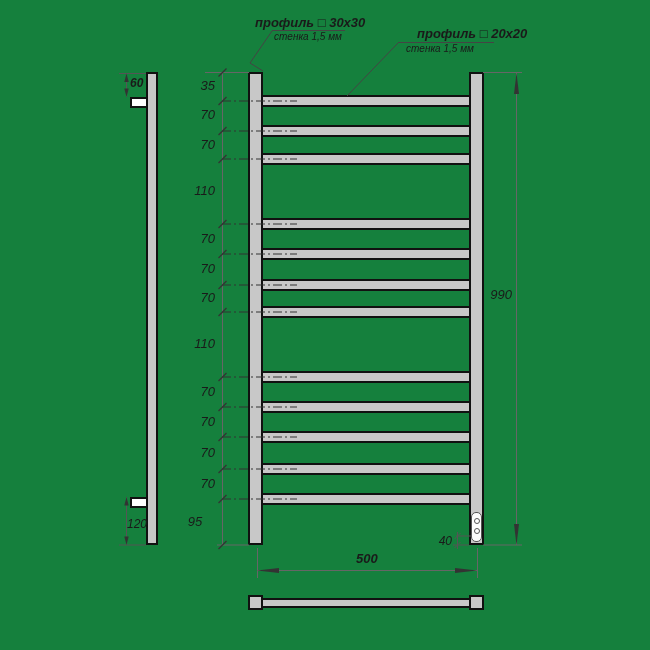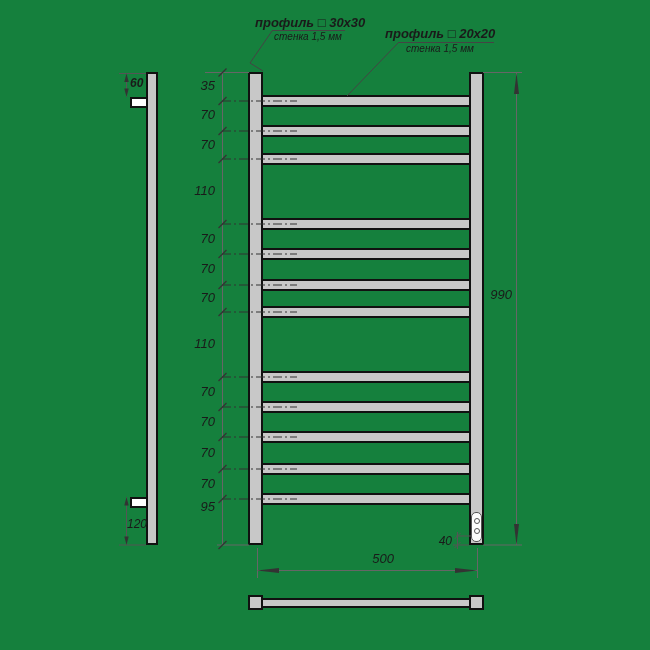--- a/index.html
+++ b/index.html
@@ -142,36 +142,36 @@
     <g stroke="#444" stroke-width="1" fill="none">
       <line x1="272" y1="30.5" x2="345" y2="30.5"></line>
       <polyline points="272,31 250,63 263,71"></polyline>
       <line x1="398" y1="42.5" x2="494" y2="42.5"></line>
       <line x1="398" y1="43" x2="347" y2="96"></line>
     </g>
   </svg>
 
   <div class="callout-title" style="left:255px;top:15px;">профиль □ 30x30</div>
   <div class="callout-sub" style="left:274px;top:31px;">стенка 1,5 мм</div>
-  <div class="callout-title" style="left:385px;top:26px;">профиль □ 20x20</div>
+  <div class="callout-title" style="left:417px;top:26px;">профиль □ 20x20</div>
   <div class="callout-sub" style="left:406px;top:43px;">стенка 1,5 мм</div>
 
   <div class="dim right" style="right:435px;top:79px;">35</div>
   <div class="dim right" style="right:435px;top:108px;">70</div>
   <div class="dim right" style="right:435px;top:138px;">70</div>
   <div class="dim right" style="right:435px;top:184px;">110</div>
   <div class="dim right" style="right:435px;top:232px;">70</div>
   <div class="dim right" style="right:435px;top:262px;">70</div>
   <div class="dim right" style="right:435px;top:291px;">70</div>
   <div class="dim right" style="right:435px;top:337px;">110</div>
   <div class="dim right" style="right:435px;top:385px;">70</div>
   <div class="dim right" style="right:435px;top:415px;">70</div>
   <div class="dim right" style="right:435px;top:446px;">70</div>
   <div class="dim right" style="right:435px;top:477px;">70</div>
-  <div class="dim right" style="right:435px;top:500px;">95</div>
+  <div class="dim right" style="right:435px;top:515px;text-align:center;">95</div>
 
   <div class="dim right" style="right:138px;top:288px;">990</div>
-  <div class="dim" style="left:340px;top:552px;width:54px;text-align:right;">500</div>
+  <div class="dim" style="left:356px;top:552px;width:54px;text-align:left;font-weight:bold;">500</div>
   <div class="dim right" style="right:198px;top:534px;font-size:12px;">40</div>
   <div class="dim" style="left:130px;top:76px;font-size:12px;font-weight:bold;">60</div>
   <div class="dim" style="left:127px;top:517px;font-size:12px;">120</div>
 
 </div>
 
 </body></html>

